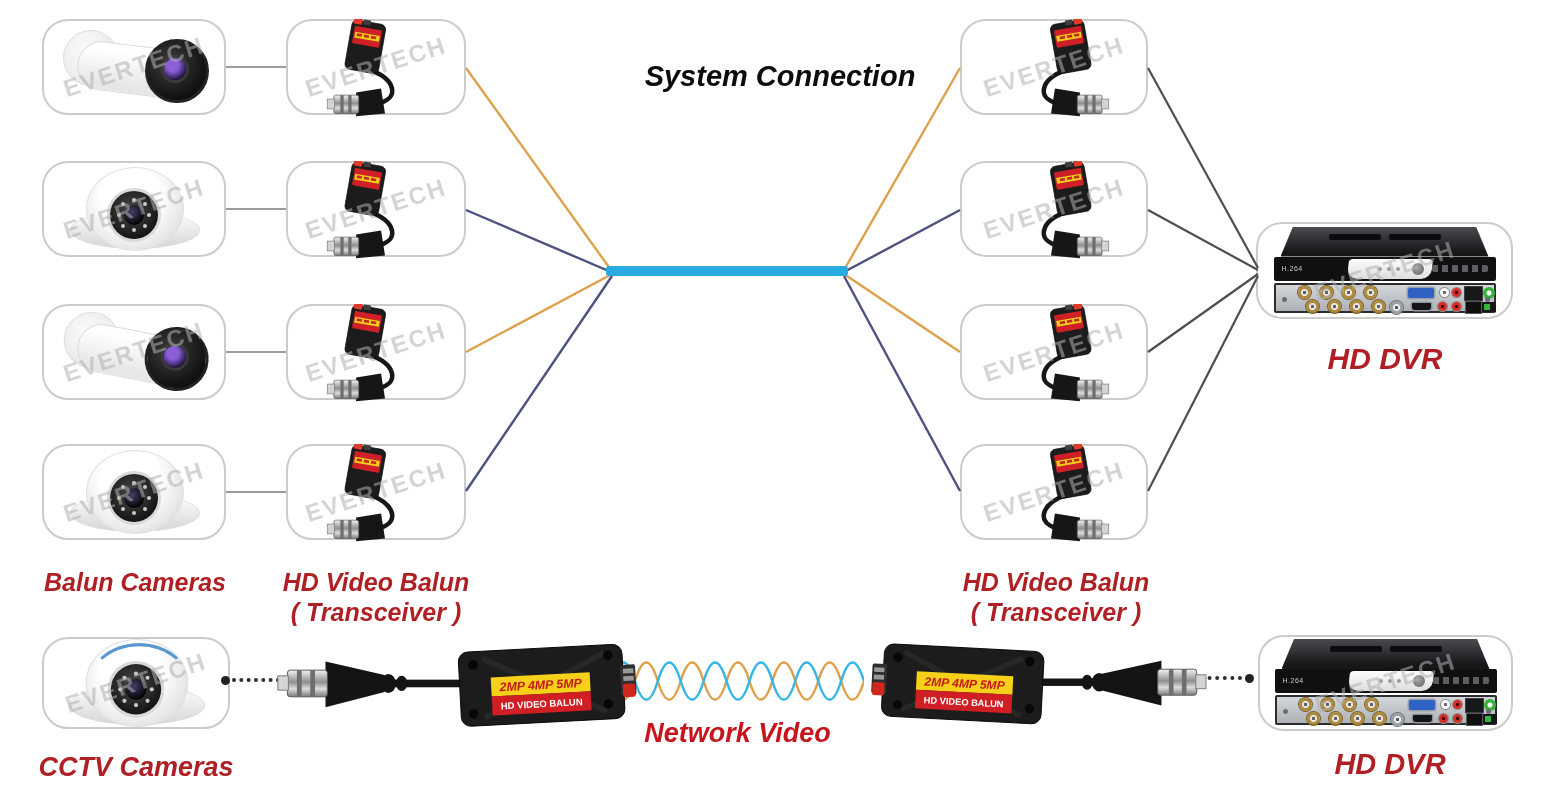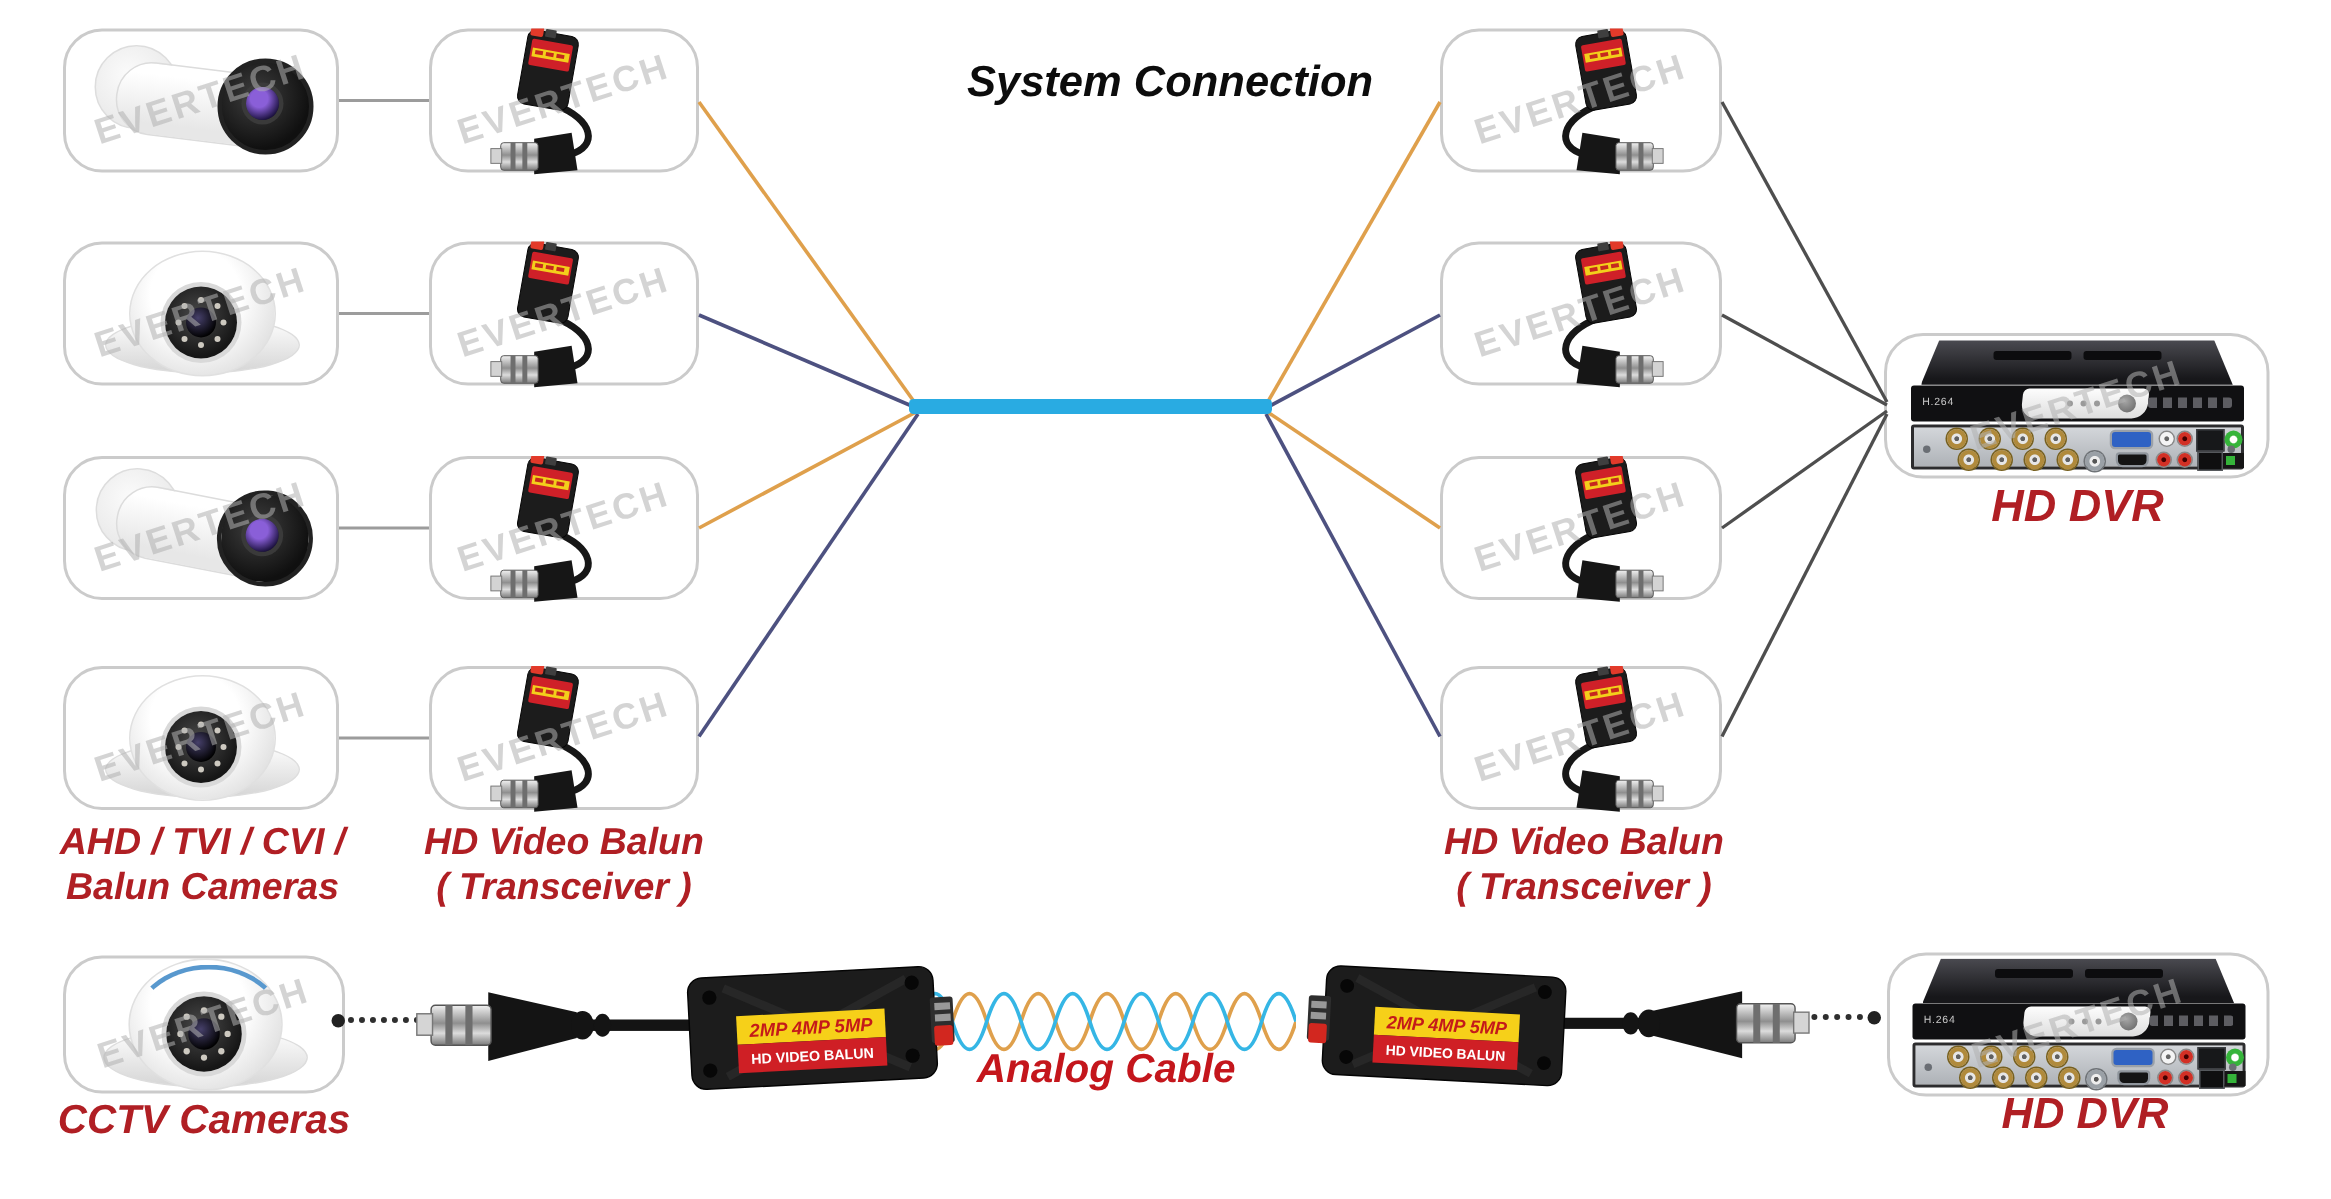--- a/index.html
+++ b/index.html
@@ -5,21 +5,21 @@
   html,body{margin:0;padding:0;background:#fff;}
   #stage{position:relative;width:1554px;height:799px;background:#fff;overflow:hidden;
          font-family:"Liberation Sans",sans-serif;}
   
   .box{position:absolute;box-sizing:border-box;background:#fff;border:2px solid #cbcbcb;
        border-radius:26px;display:flex;align-items:center;justify-content:center;}
   .wm{position:absolute;inset:0;display:flex;align-items:center;justify-content:center;
       transform:rotate(-18deg);color:rgba(176,176,176,.55);font-weight:bold;font-size:24px;
       letter-spacing:2px;z-index:6;pointer-events:none;font-style:normal;}
   .lbl{position:absolute;text-align:center;font-weight:bold;font-style:italic;
-       color:var(--label_red,#b01f24);line-height:1.18;z-index:8;}
+       color:var(--label_red,#b01f24);line-height:1.18;z-index:8;margin-top:21px;}
   .lbl .l2{display:block;}
   #lines{position:absolute;inset:0;z-index:1;pointer-events:none;}
   .ln-g{stroke:#9c9c9c;stroke-width:2;}
   .ln-o{stroke:var(--orange_line,#dfa04c);stroke-width:2.4;}
   .ln-n{stroke:var(--navy_line,#4d5180);stroke-width:2.4;}
   .ln-d{stroke:#4e4e4e;stroke-width:2.2;}
   .cable-bar{fill:var(--cable_blue,#29abe2);}
   
   .cam-bullet{position:relative;width:150px;height:74px;z-index:3;}
   .cam-bullet i{position:absolute;display:block;}
@@ -280,21 +280,20 @@
         <i class="eth"></i>
           <i class="usb"></i>
         <i class="grn"></i>
           <i class="pwr"></i>
         <i class="scr" style="right:4px;top:12px;"></i>
       </div>
     </div>
   </div>
 
   <div class="lbl" style="left:15px;top:547px;width:240px;font-size:25px;">
-    <span class="l2">AHD / TVI / CVI /</span>
       <span class="l2">Balun Cameras</span>
   </div>
   <div class="lbl" style="left:256px;top:547px;width:240px;font-size:25px;">
     <span class="l2">HD Video Balun</span>
       <span class="l2">( Transceiver )</span>
   </div>
   <div class="lbl" style="left:936px;top:547px;width:240px;font-size:25px;">
     <span class="l2">HD Video Balun</span>
       <span class="l2">( Transceiver )</span>
   </div>
@@ -344,21 +343,21 @@
         <text class="stkA" x="300" y="59">2MP 4MP 5MP</text>
         <text class="stkB" x="300" y="78">HD VIDEO BALUN</text>
       </g>
     </g>
   </svg>
 
   <svg class="coil" style="left:612px;top:654px;" width="252" height="54" viewBox="0 0 264 56">
     <path d="M0,28 C8,54 16,54 24,28 C32,2 40,2 48,28 C56,54 64,54 72,28 C80,2 88,2 96,28 C104,54 112,54 120,28 C128,2 136,2 144,28 C152,54 160,54 168,28 C176,2 184,2 192,28 C200,54 208,54 216,28 C224,2 232,2 240,28 C248,54 256,54 264,28" fill="none" stroke="var(--orange_line,#e0a23c)" stroke-width="2.6"></path>
     <path d="M0,28 C8,2 16,2 24,28 C32,54 40,54 48,28 C56,2 64,2 72,28 C80,54 88,54 96,28 C104,2 112,2 120,28 C128,54 136,54 144,28 C152,2 160,2 168,28 C176,54 184,54 192,28 C200,2 208,2 216,28 C224,54 232,54 240,28 C248,2 256,2 264,28" fill="none" stroke="#35b6e5" stroke-width="2.6"></path>
   </svg>
-  <div class="lbl" style="left:595px;top:697px;width:285px;font-size:27px;color:var(--cable_label_red,#c4161c);">Analog Cable</div>
+  <div class="lbl" style="left:595px;top:697px;width:285px;font-size:27px;color:var(--cable_label_red,#c4161c);">Network Video</div>
 
   <svg class="assy" style="left:855px;top:633px;" width="390" viewBox="0 0 420 110">
     <rect x="198" y="49" width="72" height="8" fill="#141414"></rect>
     <polygon points="330,30 266,44 266,62 330,78" fill="#141414"></polygon>
     <ellipse cx="263" cy="53" rx="8" ry="10" fill="#141414"></ellipse>
     <ellipse cx="250" cy="53" rx="6" ry="8" fill="#141414"></ellipse>
     <rect x="326" y="39" width="42" height="28" rx="3" fill="url(#metal)" stroke="#555"></rect>
     <rect x="338" y="39" width="5" height="28" fill="#6e6e6e"></rect>
     <rect x="352" y="39" width="5" height="28" fill="#6e6e6e"></rect>
     <rect x="367" y="45" width="11" height="15" fill="#d5d5d5" stroke="#777"></rect>

